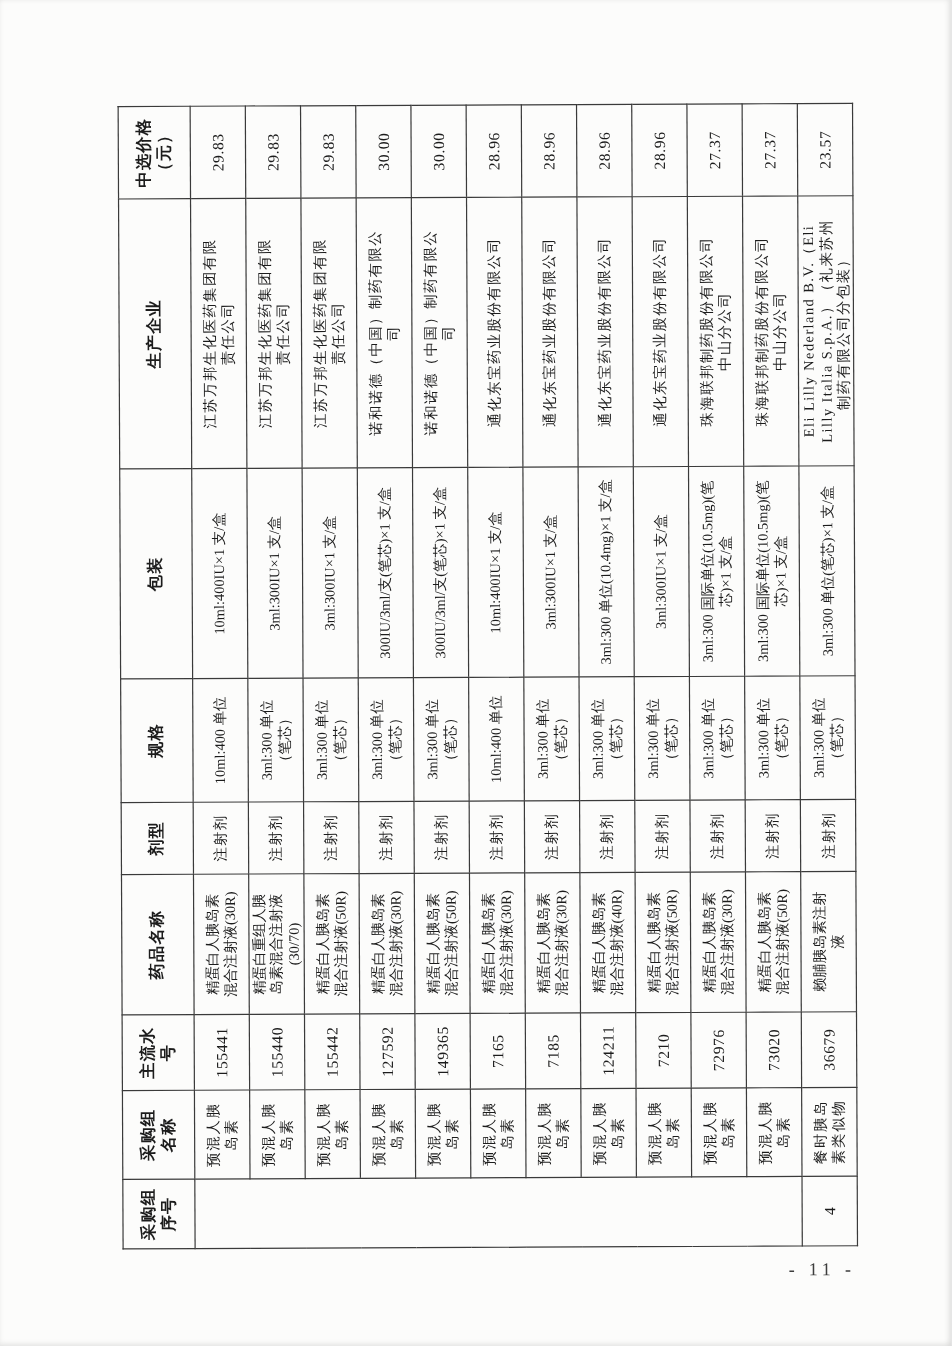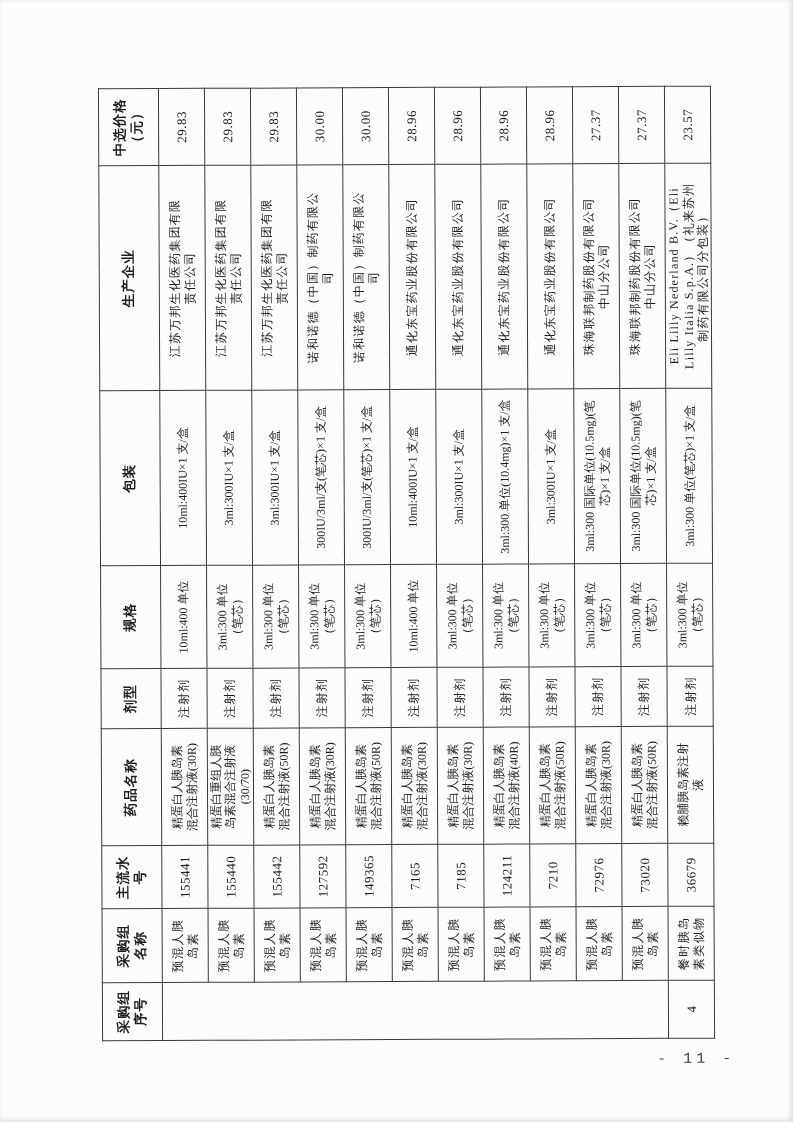--- a/index.html
+++ b/index.html
@@ -68,21 +68,21 @@
   td.cell-spec{font-size:12px;}
   td.cell-pack{font-size:12px;}
   td.cell-mfr{font-size:12px;letter-spacing:1.2px;}
   td.cell-price{font-size:13px;letter-spacing:.5px;}
   #page-number{
     position:absolute;
     left:655px;top:1052px;
     font-size:15px;
     color:#3d3d3d;
     letter-spacing:4px;
-    font-family:Liberation Mono, monospace;
+    font-family:Liberation Serif, serif;
   }
 </style>
 </head>
 <body>
 
 <div id="page">
   <div id="tilt">
 
     <div id="rotated-table-container">
       <table id="tbl">

